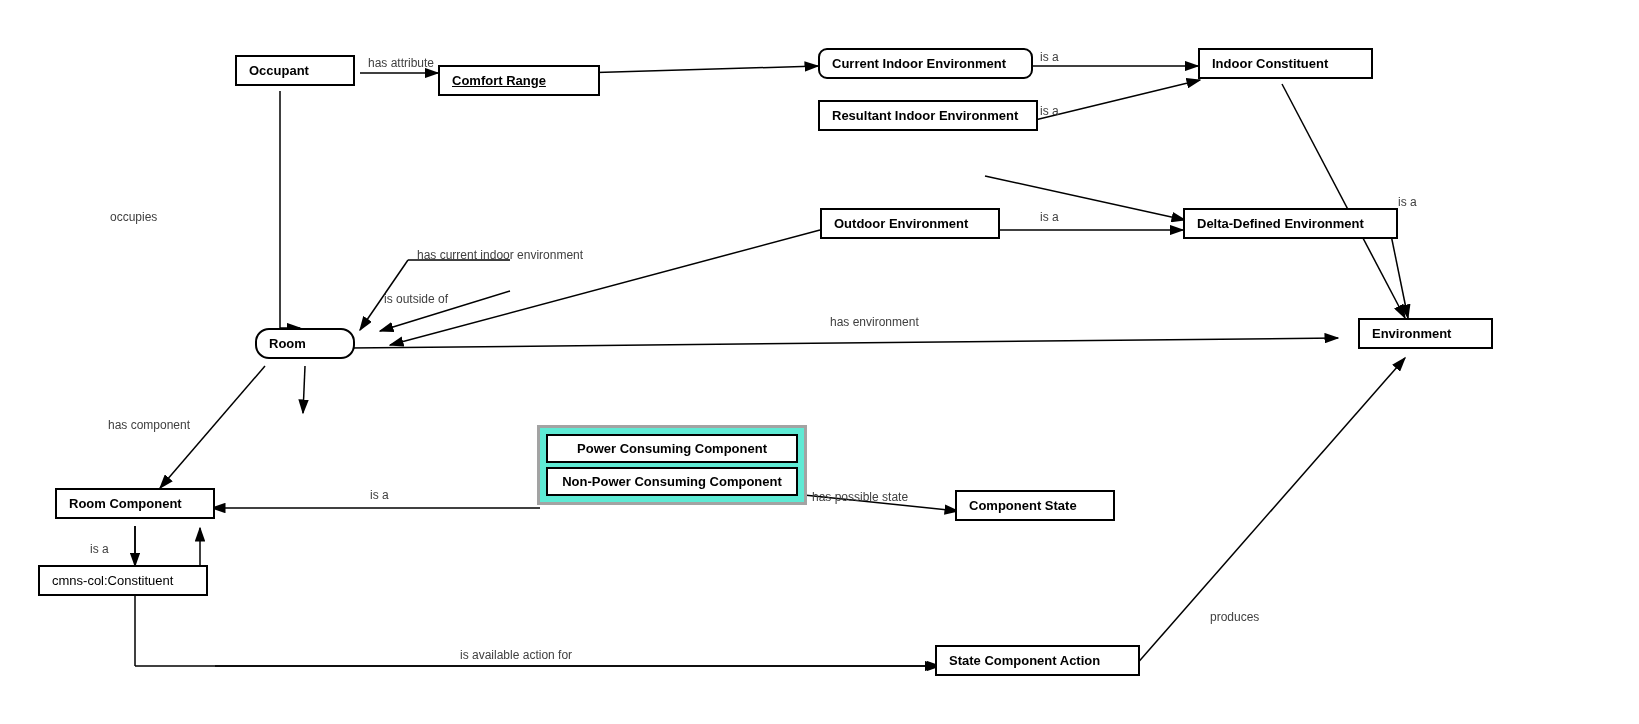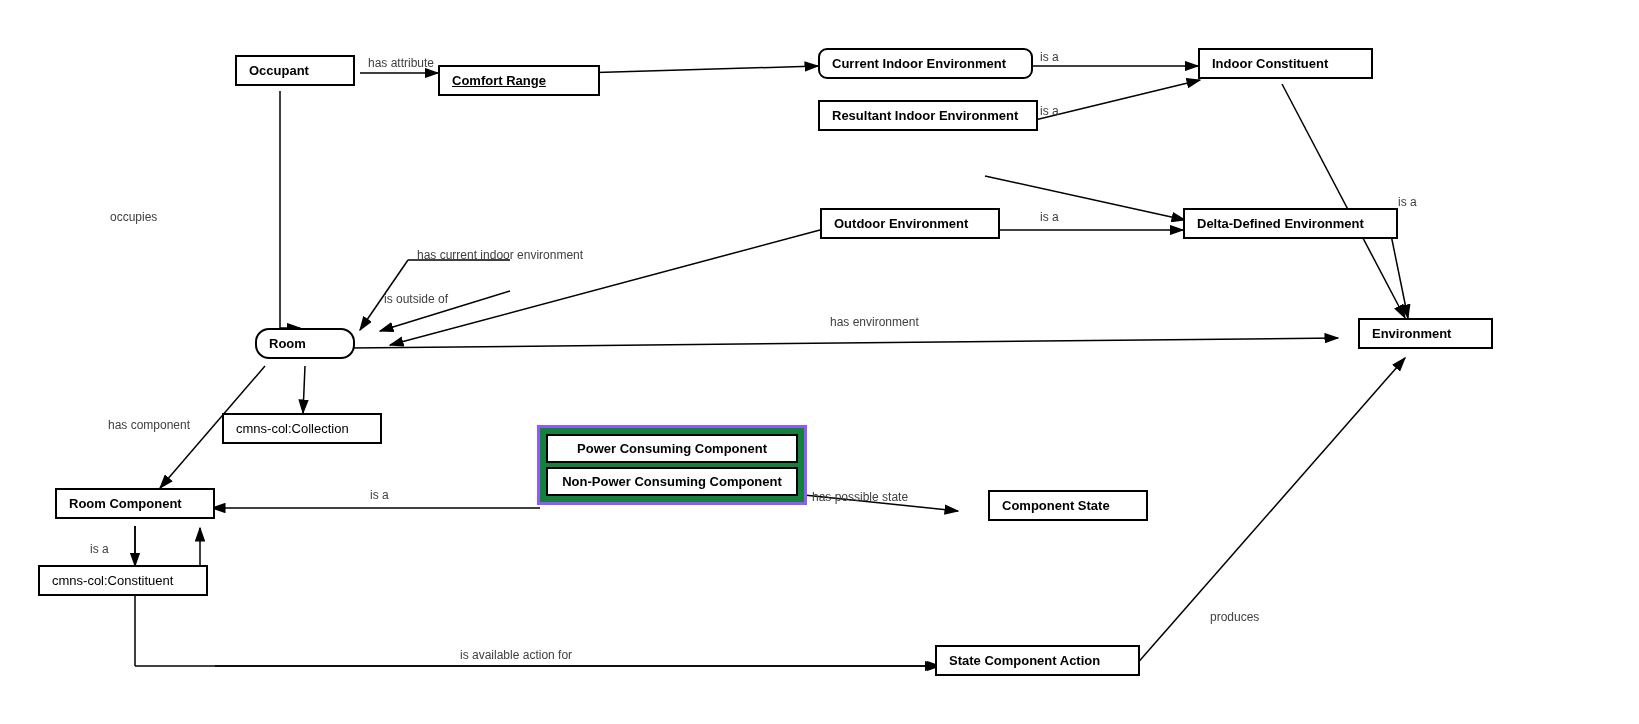--- a/index.html
+++ b/index.html
@@ -16,22 +16,22 @@
       background: #fff;
       padding: 6px 12px;
       text-align: left;
       font-weight: bold;
       font-size: 13px;
       white-space: nowrap;
     }
     .node-normal { border: 2px solid #000; }
     .node-blue-outer {
       position: absolute;
-      border: 3px solid #8b5cf6;
-      background: #15803d;
+      border: 3px solid #a3a3a3;
+      background: #5eead4;
       padding: 6px;
     }
     .node-inner {
       border: 2px solid #000;
       background: #fff;
       padding: 5px 10px;
       text-align: center;
       font-weight: bold;
       font-size: 13px;
       margin-bottom: 4px;
@@ -147,42 +147,39 @@
   </div>
 
   <div class="node node-normal" style="left:1338px; top:318px; width:135px;margin-left:20px;">
     <span>Environment</span>
   </div>
 
   <div class="node node-normal" style="left:255px; top:328px; width:100px;border-radius:14px;">
     <span>Room</span>
   </div>
 
-  <div class="node node-normal" style="left:222px; top:413px; width:160px; font-weight:normal;">
-    <span>cmns-col:Collection</span>
-  </div>
 
   <div class="node node-normal" style="left:55px; top:488px; width:160px;">
     <span>Room Component</span>
   </div>
 
   <div class="node node-normal" style="left:38px; top:565px; width:170px; font-weight:normal;">
     <span>cmns-col:Constituent</span>
   </div>
 
   <div class="node-blue-outer" style="position:absolute; left:537px; top:425px; width:270px; padding:6px;">
     <div class="node-inner">
       <span>Power Consuming Component</span>
     </div>
     <div class="node-inner">
       <span>Non-Power Consuming Component</span>
     </div>
   </div>
 
-  <div class="node node-normal" style="left:955px; top:490px; width:160px;margin-left:33px;">
+  <div class="node node-normal" style="left:955px; top:490px; width:160px;">
     <span>Component State</span>
   </div>
 
   <div class="node node-normal" style="left:935px; top:645px; width:205px;">
     <span>State Component Action</span>
   </div>
 
   <div class="edge-label" style="left:368px; top:56px;">has attribute</div>
 
   <div class="edge-label" style="left:1040px; top:50px;">is a</div>

